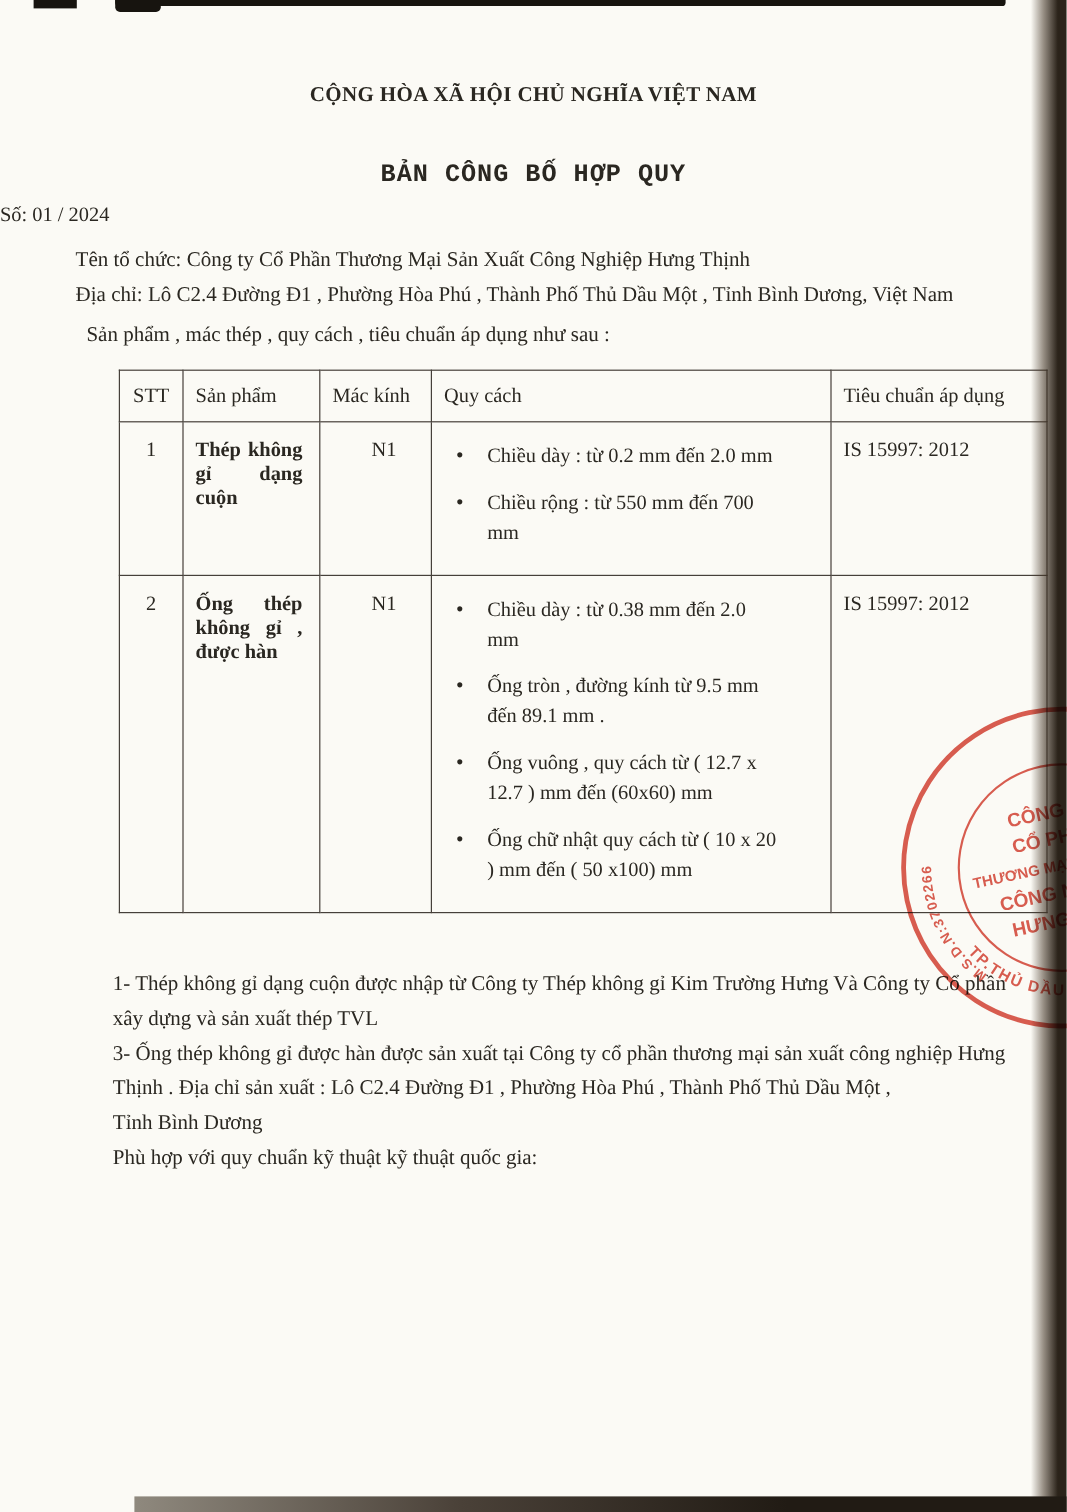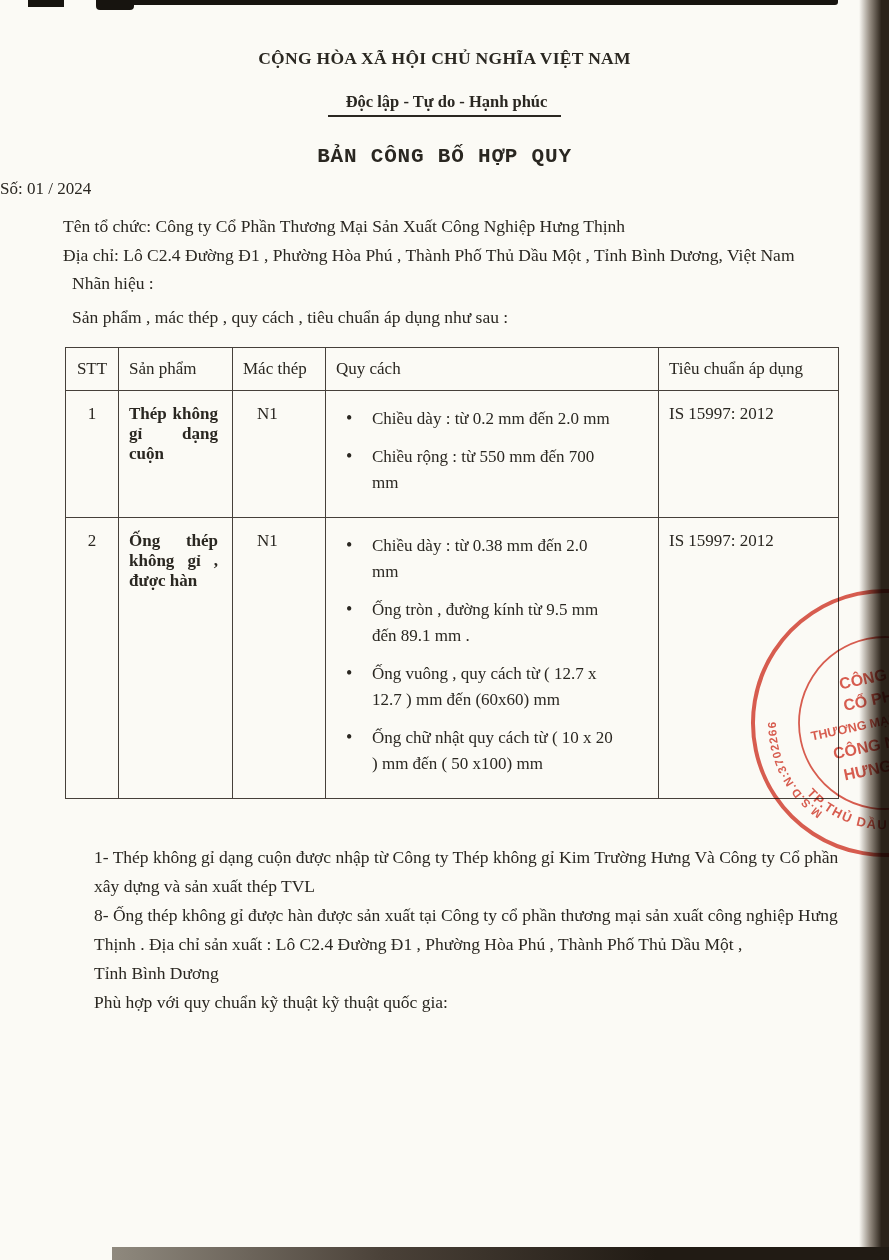--- a/index.html
+++ b/index.html
@@ -12,43 +12,43 @@
   
   .scan-top-main   { position:absolute; top:0; left:96px;  width:742px; height:5px;  background:#17140f; border-radius:0 0 3px 3px; }
   .scan-top-thick  { position:absolute; top:0; left:96px;  width:38px;  height:10px; background:#17140f; border-radius:0 0 4px 4px; }
   .scan-top-corner { position:absolute; top:0; left:28px;  width:36px;  height:7px;  background:#17140f; }
   .scan-right      { position:absolute; top:0; right:0;    width:30px;  height:100%;
                      background:linear-gradient(to right, rgba(90,70,50,0) 0%, rgba(70,55,40,0.55) 35%, #2b231a 75%); }
   .scan-bottom     { position:absolute; bottom:0; left:112px; right:0; height:13px;
                      background:linear-gradient(to right, #8f897e 0%, #4a4138 35%, #211b14 70%); }
 
   
-  .header { text-align:center; padding-top:48px; }
+  .header { text-align:center; padding-top:68px; }
   .national-title { font-weight:bold; font-size:17.5px; letter-spacing:0.3px; }
   .motto { display:inline-block; font-weight:bold; font-size:16.5px; margin-top:5px;
            padding:0 14px 3px 18px; border-bottom:2px solid #2a2721; }
   .doc-title { text-align:center; font-family:Liberation Mono, monospace; font-weight:bold;
                font-size:21px; letter-spacing:0.8px; margin-top:28px; }
   .doc-number { font-size:17px; margin-top:11px; }
 
   
   .intro { margin:13px 52px 0 63px; font-size:17.5px; line-height:1.64; }
   .intro p { margin:0; }
   .intro p.indented { margin-left:9px; }
   .intro .bold { font-weight:bold; }
   .intro p.gap { margin-top:5px; }
 
   
-  table.main-table { border-collapse:collapse; margin:15px 0 0 65px; width:773px;
+  table.main-table { border-collapse:collapse; margin:15px 0 0 99px; width:773px;
                      font-size:17px; table-layout:fixed; }
   .main-table th, .main-table td { border:1.6px solid #46403a; padding:9px 10px; vertical-align:top; }
   .main-table th { font-weight:normal; text-align:left; vertical-align:middle; height:24px; }
   .main-table th.c-stt, .main-table td.c-stt { text-align:center; }
   .main-table td { padding-top:13px; }
-  .main-table td.c-macthep { padding-left:24px; }
+  .main-table td.c-macthep { padding-left:24px;text-align:center; }
   .main-table td.c-sanpham { text-align:justify; padding-right:14px;font-weight:bold; }
   .main-table td.c-quycach { padding-right:44px; }
   .qc-item { position:relative; padding-left:28px; margin:2px 0 13px 8px; line-height:1.5; }
   .qc-item::before { content:"•"; position:absolute; left:2px; top:-1px; font-size:18px; }
 
   
   .notes { margin:44px 48px 0 63px; font-size:17.5px; line-height:1.66; }
   .notes p { margin:0; }
   .notes p.ind { margin-left:31px; }
   .notes p.qcvn { text-indent:31px; text-align:justify; margin-top:2px; }
@@ -69,46 +69,44 @@
 <div class="page">
 
   <div class="scan-top-corner"></div>
   <div class="scan-top-thick"></div>
   <div class="scan-top-main"></div>
   <div class="scan-right"></div>
   <div class="scan-bottom"></div>
 
   <div class="header">
     <div class="national-title">CỘNG HÒA XÃ HỘI CHỦ NGHĨA VIỆT NAM</div><br>
-    <div class="motto">Độc lập - Tự do - Hạnh phúc</div>
   </div>
 
   <div class="doc-title">BẢN CÔNG BỐ HỢP QUY</div>
   <div class="doc-number">Số: 01 / 2024</div>
 
   <div class="intro">
     <p>Tên tổ chức: Công ty Cổ Phần Thương Mại Sản Xuất Công Nghiệp Hưng Thịnh</p>
     <p>Địa chỉ: Lô C2.4 Đường Đ1 , Phường Hòa Phú , Thành Phố Thủ Dầu Một , Tỉnh Bình Dương, Việt Nam</p>
-    <p class="indented">Nhãn hiệu :</p>
     <p class="indented gap">Sản phẩm , mác thép , quy cách , tiêu chuẩn áp dụng như sau :</p>
   </div>
 
   <table class="main-table">
     <colgroup>
       <col style="width:53px">
         <col style="width:114px">
         <col style="width:93px">
         <col style="width:333px">
         <col style="width:180px">
     </colgroup>
     <thead>
       <tr>
         <th class="c-stt">STT</th>
         <th>Sản phẩm</th>
-        <th>Mác thép</th>
+        <th>Mác kính</th>
         <th>Quy cách</th>
         <th>Tiêu chuẩn áp dụng</th>
       </tr>
     </thead>
     <tbody>
       <tr>
         <td class="c-stt">1</td>
         <td class="c-sanpham">Thép không gỉ dạng cuộn</td>
         <td class="c-macthep">N1</td>
         <td class="c-quycach">
@@ -127,21 +125,21 @@
           <div class="qc-item">Ống vuông , quy cách từ ( 12.7 x 12.7 ) mm đến (60x60) mm</div>
           <div class="qc-item">Ống chữ nhật quy cách từ ( 10 x 20 ) mm đến ( 50 x100) mm</div>
         </td>
         <td>IS 15997: 2012</td>
       </tr>
     </tbody>
   </table>
 
   <div class="notes">
     <p class="ind">1- Thép không gỉ dạng cuộn được nhập từ Công ty Thép không gỉ Kim Trường Hưng Và Công ty Cổ phần xây dựng và sản xuất thép TVL</p>
-    <p class="ind">8- Ống thép không gỉ được hàn được sản xuất tại Công ty cổ phần thương mại sản xuất công nghiệp Hưng Thịnh . Địa chỉ sản xuất : Lô C2.4 Đường Đ1 , Phường Hòa Phú , Thành Phố Thủ Dầu Một ,</p>
+    <p class="ind">3- Ống thép không gỉ được hàn được sản xuất tại Công ty cổ phần thương mại sản xuất công nghiệp Hưng Thịnh . Địa chỉ sản xuất : Lô C2.4 Đường Đ1 , Phường Hòa Phú , Thành Phố Thủ Dầu Một ,</p>
     <p class="ind">Tỉnh Bình Dương</p>
     <p class="ind">Phù hợp với quy chuẩn kỹ thuật kỹ thuật quốc gia:</p>
   </div>
 
   <svg class="stamp" width="290" height="290" viewBox="0 0 290 290">
     <defs>
       <path id="arcLeft" d="M 145,254 A 109,109 0 0 1 36,145 A 109,109 0 0 1 145,36"></path>
       <path id="arcBottom" d="M 44,175 A 105,105 0 0 0 246,175"></path>
     </defs>
     <g transform="rotate(-12 145 145)">

